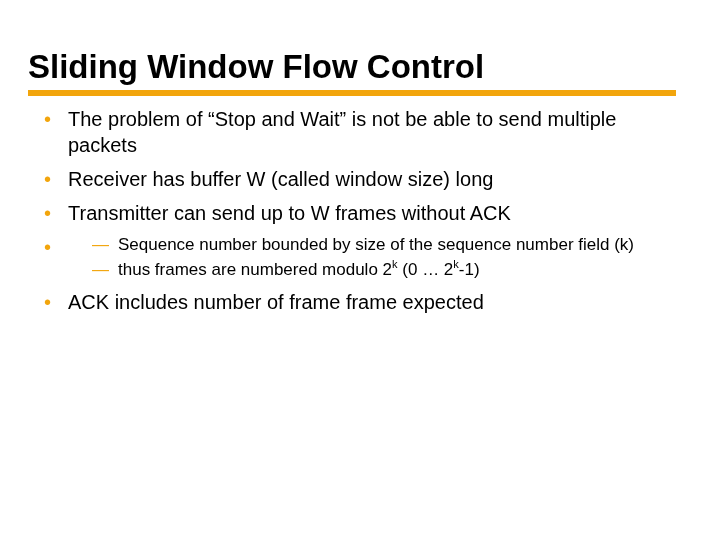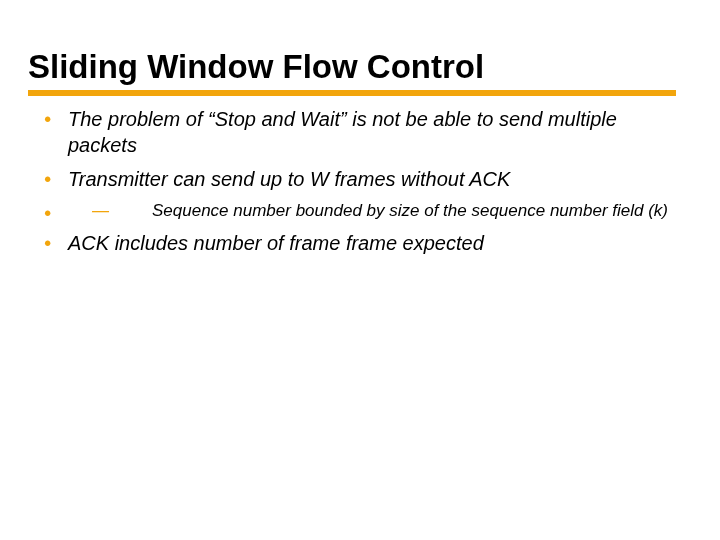--- a/index.html
+++ b/index.html
@@ -35,36 +35,34 @@
     list-style: none;
     margin: 0;
     padding: 0 8px 0 16px;
   }
   ul.top > li {
     position: relative;
     padding-left: 24px;
     font-size: 20px;
     line-height: 1.3;
     margin: 8px 0 6px 0;
-    font-style: italic;
   }
   ul.top > li::before {
     content: "•";
     position: absolute;
     left: 0;
     top: 0;
     color: #f2a50c;
     font-size: 20px;
     line-height: 1.3;
   }
   ul.sub {
     list-style: none;
     margin: 4px 0 4px 0;
     padding: 0 0 0 24px;
-    text-align: right;
   }
   ul.sub > li {
     position: relative;
     padding-left: 26px;
     font-size: 17px;
     line-height: 1.28;
     margin: 3px 0;
     font-family: Arial, sans-serif;
   }
   ul.sub > li::before {
@@ -83,21 +81,25 @@
 </style>
 </head>
 <body>
 
 <div class="slide">
   <h1 class="title">Sliding Window Flow Control</h1>
   <div class="rule"></div>
 
   <ul class="top">
     <li>The problem of “Stop and Wait” is not be able to send multiple packets</li>
+    <li>Receiver has buffer W (called window size) long</li>
     <li>Transmitter can send up to W frames without ACK</li>
     <li>
       <ul class="sub">
         <li>Sequence number bounded by size of the sequence number field (k)</li>
+        <li>
+          <span>thus frames are numbered modulo 2</span><sup>k</sup><span> (0 … 2</span><sup>k</sup><span>-1)</span>
+        </li>
       </ul>
     </li>
     <li>ACK includes number of frame frame expected</li>
   </ul>
 </div>
 
 </body></html>

